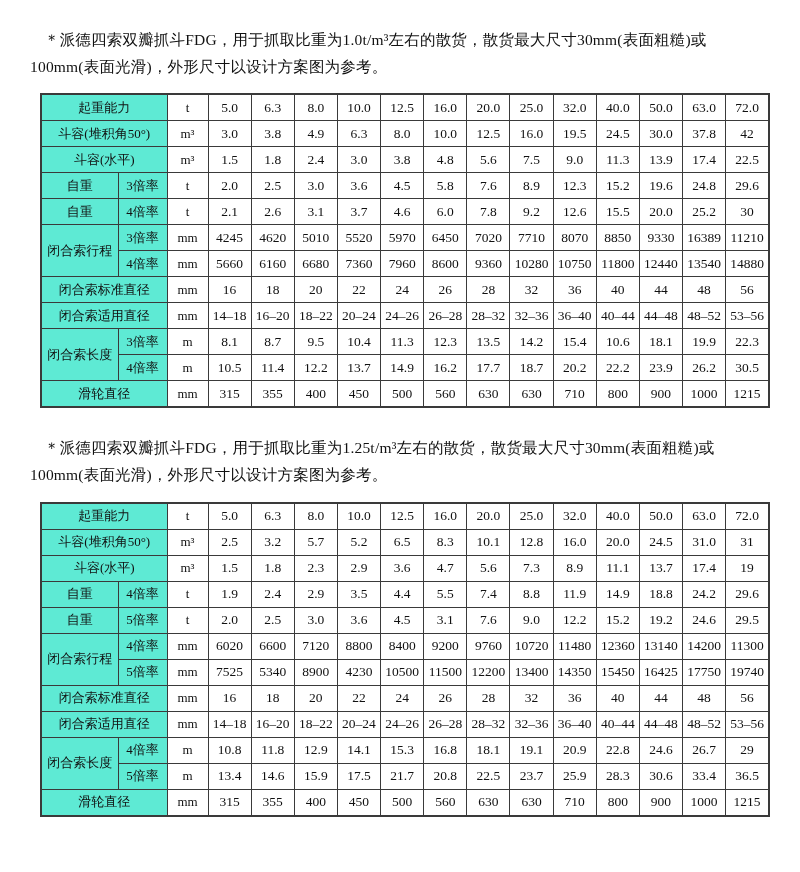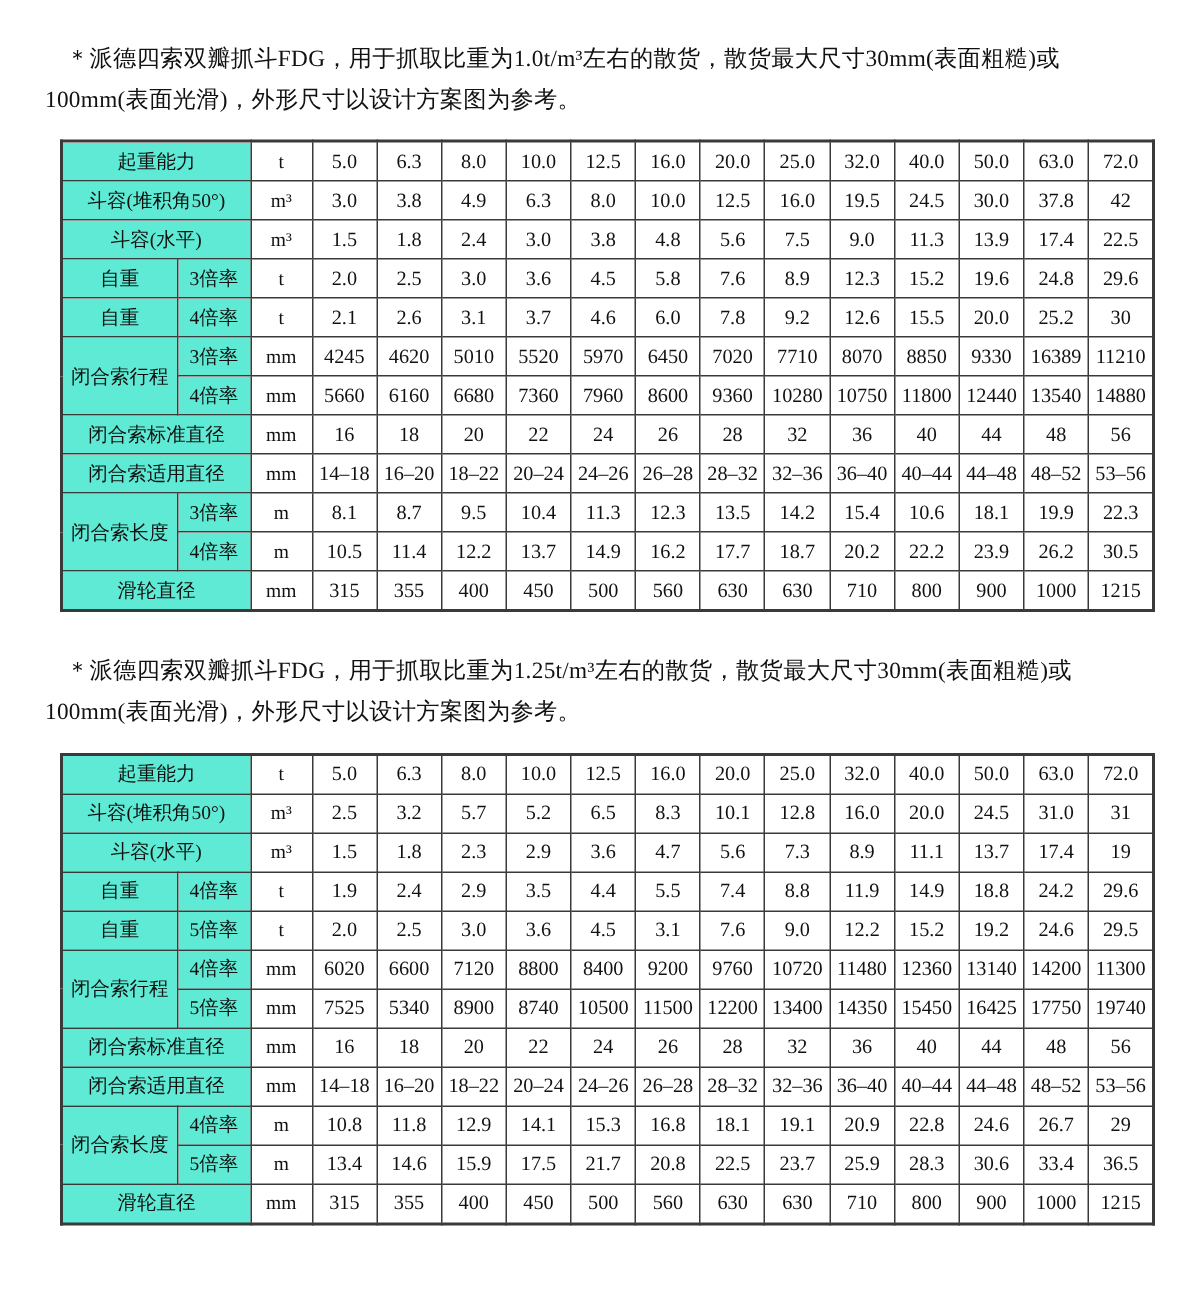--- a/index.html
+++ b/index.html
@@ -425,21 +425,21 @@
             <td class="val">13140</td>
             <td class="val">14200</td>
             <td class="val">11300</td>
           </tr>
           <tr>
             <td class="lbl sub">5倍率</td>
             <td class="unit">mm</td>
             <td class="val">7525</td>
             <td class="val">5340</td>
             <td class="val">8900</td>
-            <td class="val">8740</td>
+            <td class="val">4230</td>
             <td class="val">10500</td>
             <td class="val">11500</td>
             <td class="val">12200</td>
             <td class="val">13400</td>
             <td class="val">14350</td>
             <td class="val">15450</td>
             <td class="val">16425</td>
             <td class="val">17750</td>
             <td class="val">19740</td>
           </tr>

